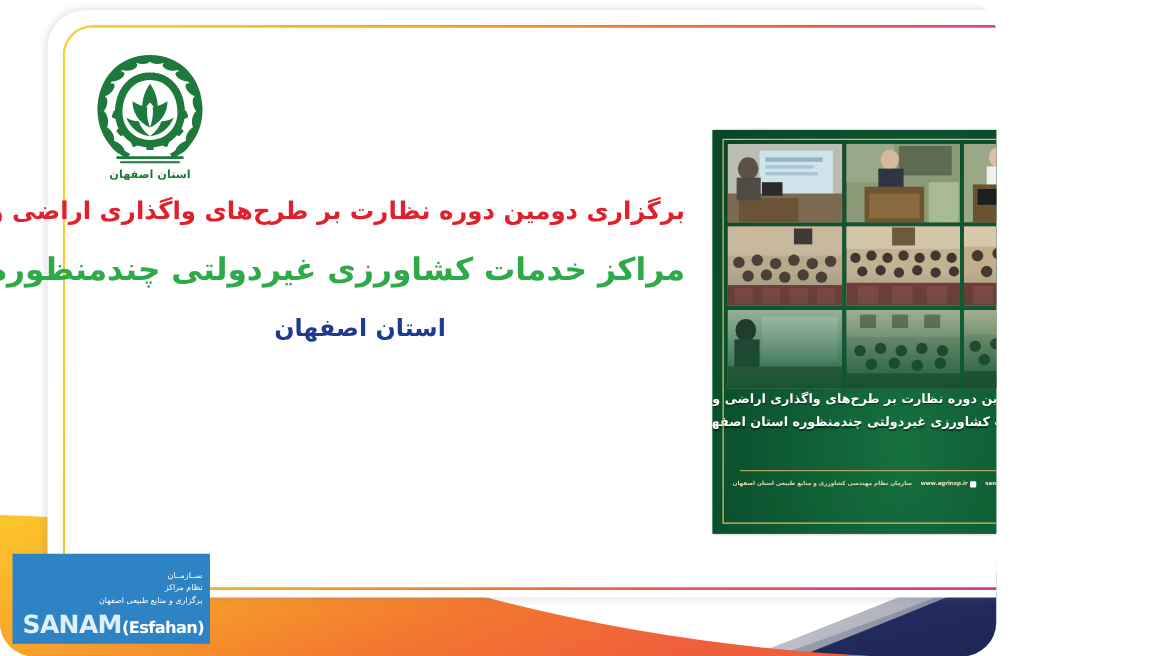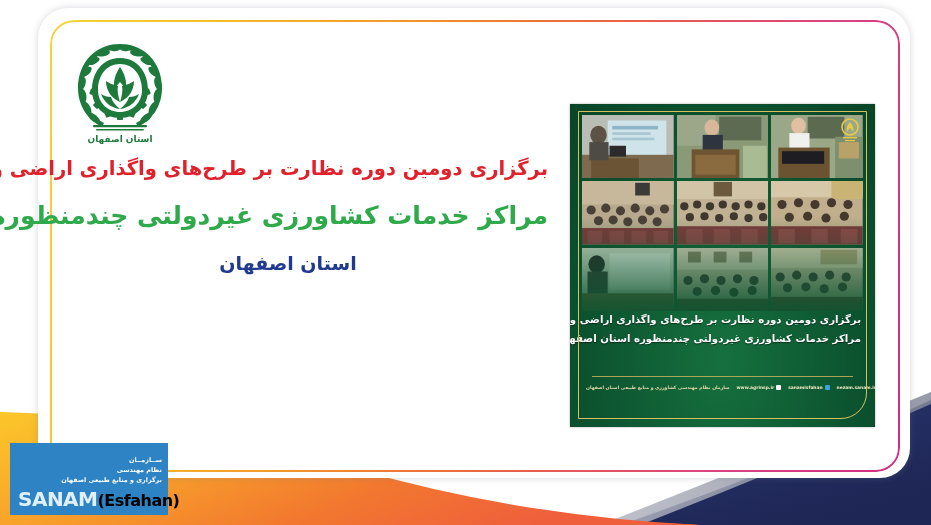--- a/index.html
+++ b/index.html
@@ -4,23 +4,24 @@
 <style>
   * { box-sizing: border-box; margin: 0; padding: 0; }
   html, body {
     width: 931px; height: 525px;
     background: #ffffff;
     font-family: "DejaVu Sans", "Liberation Sans", sans-serif;
     overflow: hidden;
   }
   #stage {
     position: relative;
-    width: 931px; height: 525px;
+    width: 797px; height: 525px;
     background: #ffffff;
     overflow: hidden;
+    border-radius: 27px;
   }
 
   
   .deco { position: absolute; left: 0; top: 0; width: 931px; height: 525px; pointer-events: none; }
 
   
   .card-shadow {
     position: absolute;
     left: 38px; top: 8px;
     width: 872px; height: 470px;
@@ -171,29 +172,29 @@
   }
   .sanam-inner { position: relative; width: 100%; height: 100%; }
   .sanam-mark {
     position: absolute; left: 55px; top: 4px;
     font-size: 31px; font-weight: bold; color: #ffd21e;
     direction: rtl; line-height: 1; letter-spacing: -1px;
   }
   .sanam-fa {
     position: absolute; right: 6px; top: 13px;
     direction: rtl; text-align: right;
-    color: #ffffff; font-size: 6.4px; line-height: 1.55; font-weight: bold;
+    color: #ffffff; font-size: 6.4px; line-height: 1.55; font-weight: normal;
   }
   .sanam-fa div:nth-child(1){ letter-spacing: 1.2px; }
   .sanam-en {
     position: absolute; left: 8px; bottom: 4px;
     color: #dff0fb; font-weight: bold; font-size: 20px; letter-spacing: -.5px;
     font-family: "DejaVu Sans", "Liberation Sans", sans-serif;
   }
-  .sanam-en .paren { font-size: 16px; color:#000000; }
+  .sanam-en .paren { font-size: 13px; color:#ffffff; }
 </style>
 </head>
 <body>
 
 <div id="stage">
 
   <svg class="deco" viewBox="0 0 931 525" preserveAspectRatio="none">
     <defs>
       <linearGradient id="gYellowOrange" x1="0" y1="0" x2="1" y2="0.4">
         <stop offset="0%" stop-color="#fcc72b"></stop>
@@ -494,20 +495,20 @@
       </span>
     </div>
 
     <div class="poster-frame"></div>
   </div>
 
   <div class="sanam">
     <div class="sanam-inner">
       <div class="sanam-fa">
         <div>ســازمــان</div>
-        <div>نظام مهندسی</div>
+        <div>نظام مراکز</div>
         <div>برگزاری و منابع طبیعی اصفهان</div>
       </div>
       <div class="sanam-en"><span>SANAM</span><span class="paren">(Esfahan)</span></div>
     </div>
   </div>
 
 </div>
 
 </body></html>

